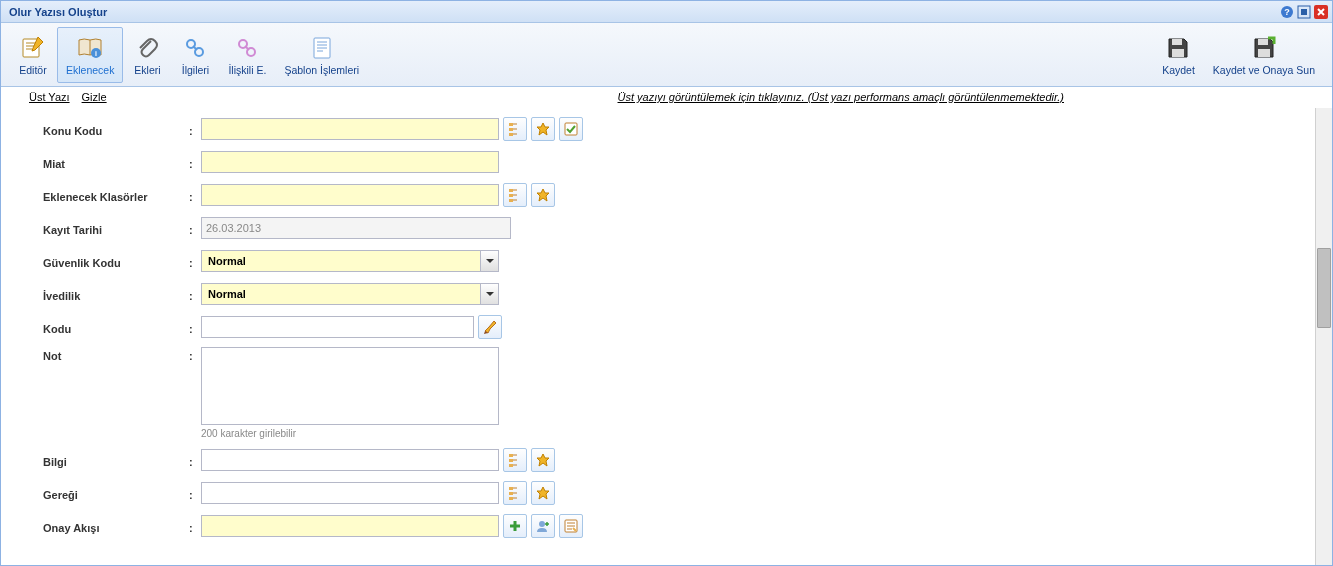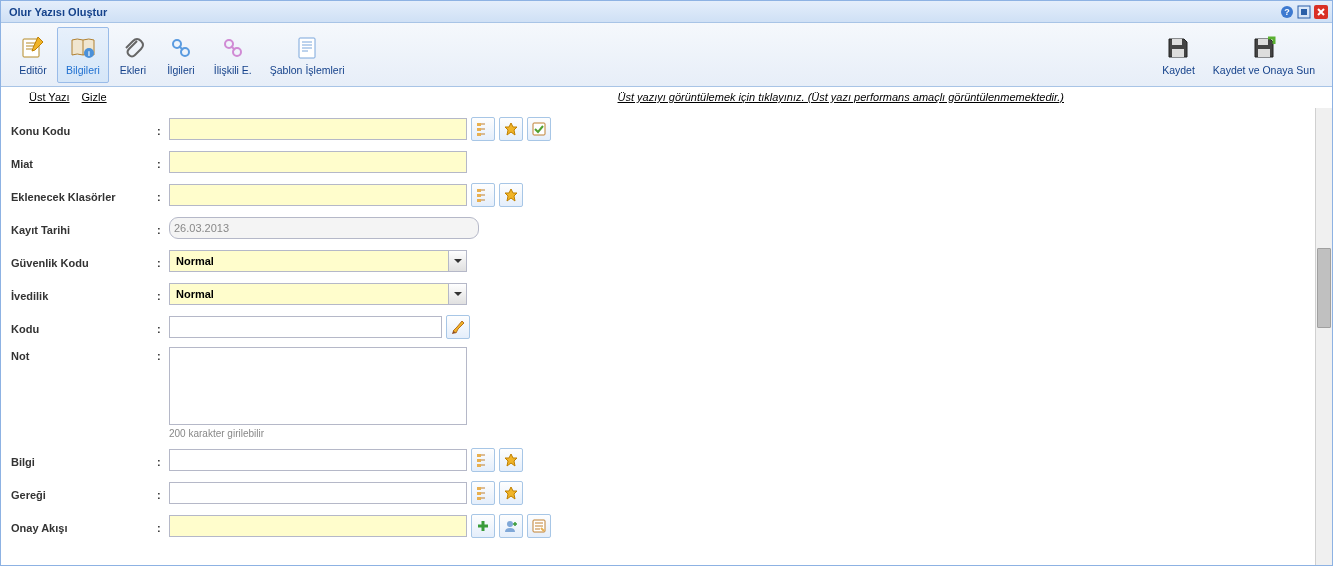--- a/index.html
+++ b/index.html
@@ -112,20 +112,21 @@
     }
     .content {
       flex: 1;
       display: flex;
       overflow: hidden;
     }
     .form-area {
       flex: 1;
       padding: 8px 10px;
       overflow-y: auto;
+      margin-left: 32px;
     }
     .scrollbar {
       width: 17px;
       background: #f0f0f0;
       border-left: 1px solid #d0d0d0;
       position: relative;
     }
     .scrollbar .thumb {
       position: absolute;
       left: 1px;
@@ -169,21 +170,20 @@
       padding: 2px 4px;
       font-size: 11px;
       background: #fff;
     }
     .field-input.yellow {
       background: #fffdcc;
     }
     .field-input.readonly {
       background: #f4f4f4;
       color: #888;
-      border-radius: 9px;
     }
     .w300 { width: 298px; }
     .w310 { width: 310px; }
     .w-select { width: 276px; }
     textarea.field-input {
       height: 78px;
       resize: none;
       width: 298px;
     }
     .select-wrap {
@@ -273,21 +273,21 @@
     </div>
     <div class="tool-btn active">
       <div class="icon-wrap">
         <svg width="28" height="26" viewBox="0 0 28 26">
             <path d="M3 5 Q8 3 14 5 Q20 3 25 5 L25 20 Q20 18 14 20 Q8 18 3 20 Z" fill="#f0e6d0" stroke="#b08030"></path>
             <path d="M14 5 V20" stroke="#b08030"></path>
             <circle cx="20" cy="18" r="5" fill="#4a90d9"></circle>
             <text x="20" y="21" text-anchor="middle" font-size="7" fill="#fff" font-weight="bold">i</text>
           </svg>
       </div>
-      <span class="label">Bilgileri</span>
+      <span class="label">Eklenecek</span>
     </div>
     <div class="tool-btn">
       <div class="icon-wrap">
         <svg width="24" height="26" viewBox="0 0 24 26">
             <path d="M16 6 L8 14 Q5 17 8 20 Q11 23 14 20 L20 14 Q24 10 20 6 Q16 2 12 6 L5 13" fill="none" stroke="#666" stroke-width="2"></path>
           </svg>
       </div>
       <span class="label">Ekleri</span>
     </div>
     <div class="tool-btn">

